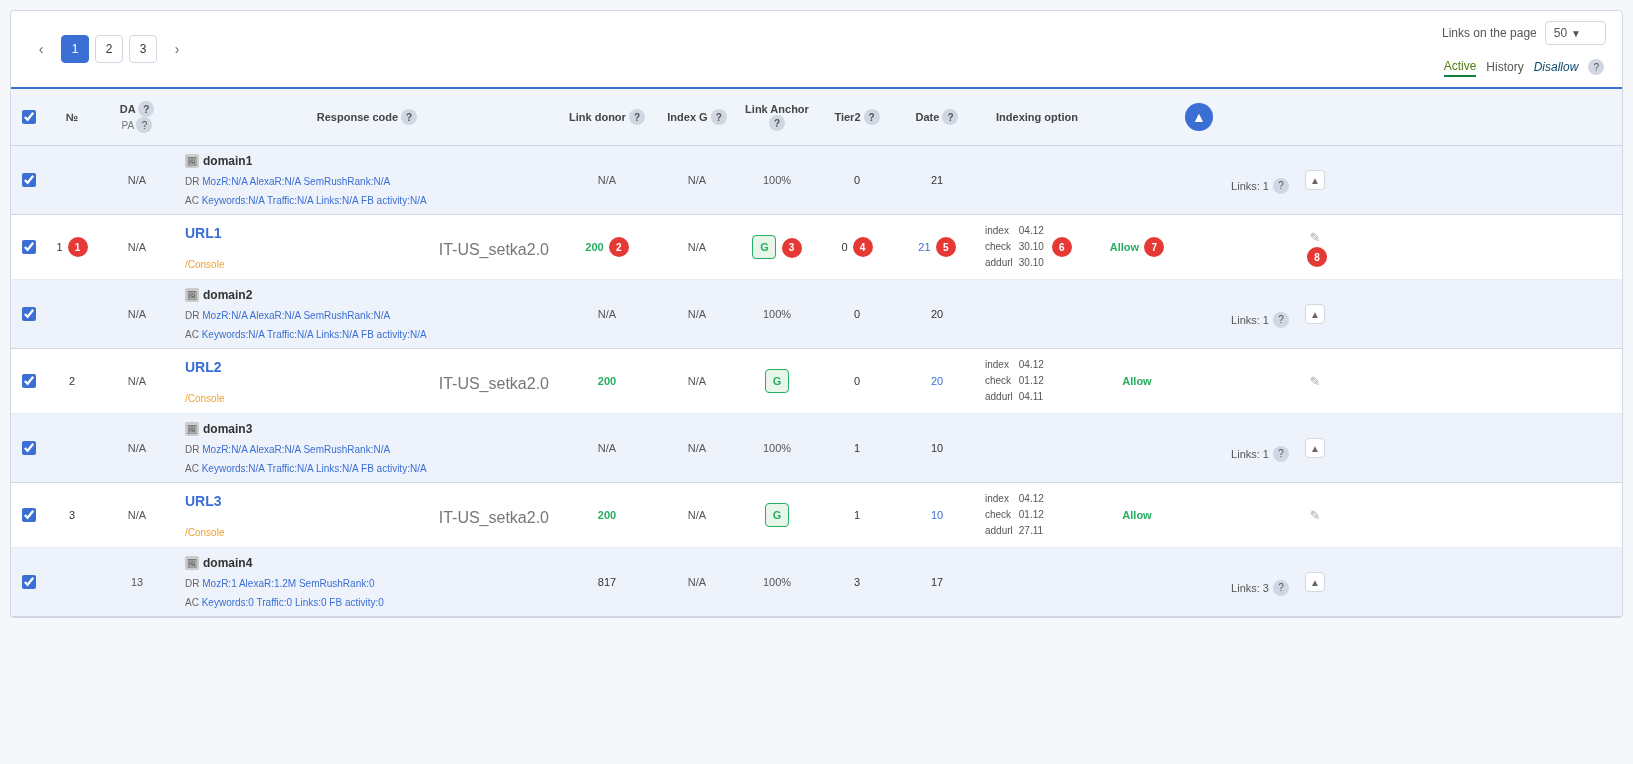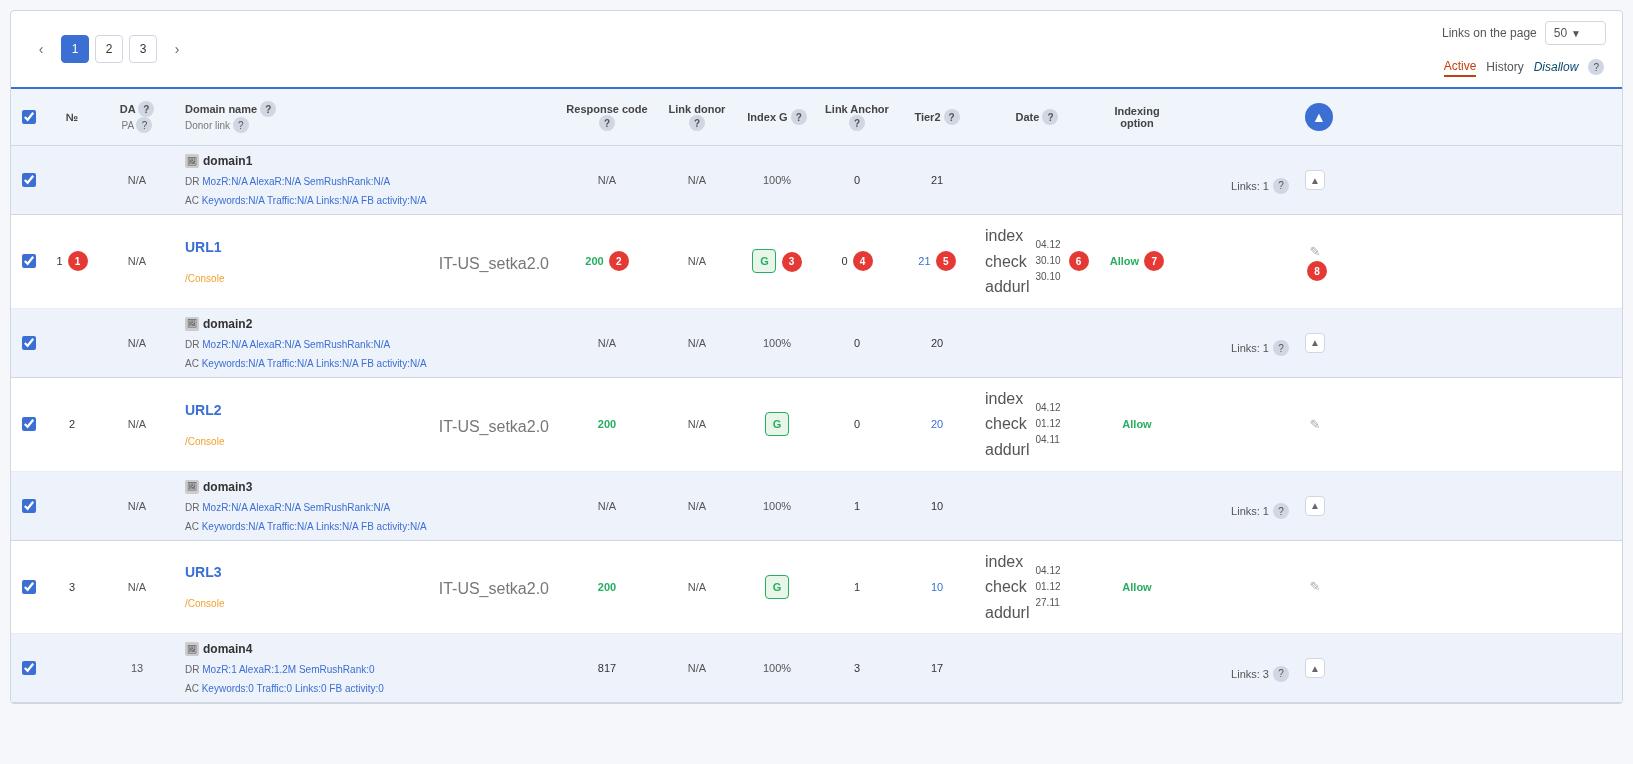--- a/index.html
+++ b/index.html
@@ -23,21 +23,21 @@
 
     .top-right { display: flex; align-items: center; gap: 12px; flex-direction: column; }
     .links-on-page { display: flex; align-items: center; gap: 8px; font-size: 12px; color: #555; }
     .select-box {
       border: 1px solid #d0d7e2; border-radius: 4px; padding: 4px 24px 4px 8px;
       font-size: 12px; background: #fff; cursor: pointer; position: relative;
       display: flex; align-items: center; gap: 4px;
     }
     .tab-group { display: flex; align-items: center; gap: 10px; }
     .tab { font-size: 12px; color: #555; cursor: pointer; padding: 2px 0; }
-    .tab.active { color: #c2410c; border-bottom: 2px solid #c2410c; }
+    .tab.active { color: #4d7c0f; border-bottom: 2px solid #15803d; }
     .tab.disallow { color: #0c4a6e; font-style: italic; }
     .help-icon {
       width: 16px; height: 16px; border-radius: 50%; background: #d0d7e2;
       color: #555; font-size: 10px; display: inline-flex; align-items: center; justify-content: center;
       cursor: pointer;
     }
 
     
     .table-header {
       display: grid;
@@ -81,21 +81,21 @@
 
     .response-green { color: #27ae60; font-weight: 600; }
     .g-badge {
       display: inline-flex; align-items: center; justify-content: center;
       width: 24px; height: 24px; background: #e8f5e9; border: 1px solid #27ae60;
       border-radius: 4px; color: #27ae60; font-size: 11px; font-weight: 600;
     }
     .tier2-link { color: #3b6fd4; font-size: 11px; }
     .allow-text { color: #27ae60; font-size: 11px; font-weight: 600; }
 
-    .index-info { font-size: 16px; color: #555; line-height: 1.6; }
+    .index-info { font-size: 10px; color: #555; line-height: 1.6; }
     .date-info { font-size: 10px; color: #555; line-height: 1.6; }
 
     .links-badge { 
       font-size: 11px; color: #555; display: flex; align-items: center; gap: 4px; justify-content: flex-end; margin-top: 11px;
     }
     .collapse-btn {
       width: 20px; height: 20px; border: 1px solid #d0d7e2; border-radius: 4px;
       background: #fff; cursor: pointer; display: flex; align-items: center; justify-content: center;
       font-size: 10px; color: #666;
     }
@@ -153,24 +153,20 @@
 
   <div class="table-header">
     <div class="th checkbox-cell">
       <input type="checkbox" checked="" style="">
     </div>
     <div class="th center">№</div>
     <div class="th center">
       <div>DA <span class="help-icon">?</span></div>
       <div class="th-sub">PA <span class="help-icon">?</span></div>
     </div>
-    <div class="th">
-      <div>Domain name <span class="help-icon">?</span></div>
-      <div class="th-sub">Donor link <span class="help-icon">?</span></div>
-    </div>
     <div class="th center">
       Response code <span class="help-icon">?</span>
     </div>
     <div class="th center">
       Link donor <span class="help-icon">?</span>
     </div>
     <div class="th center">
       Index G <span class="help-icon">?</span>
     </div>
     <div class="th center">

